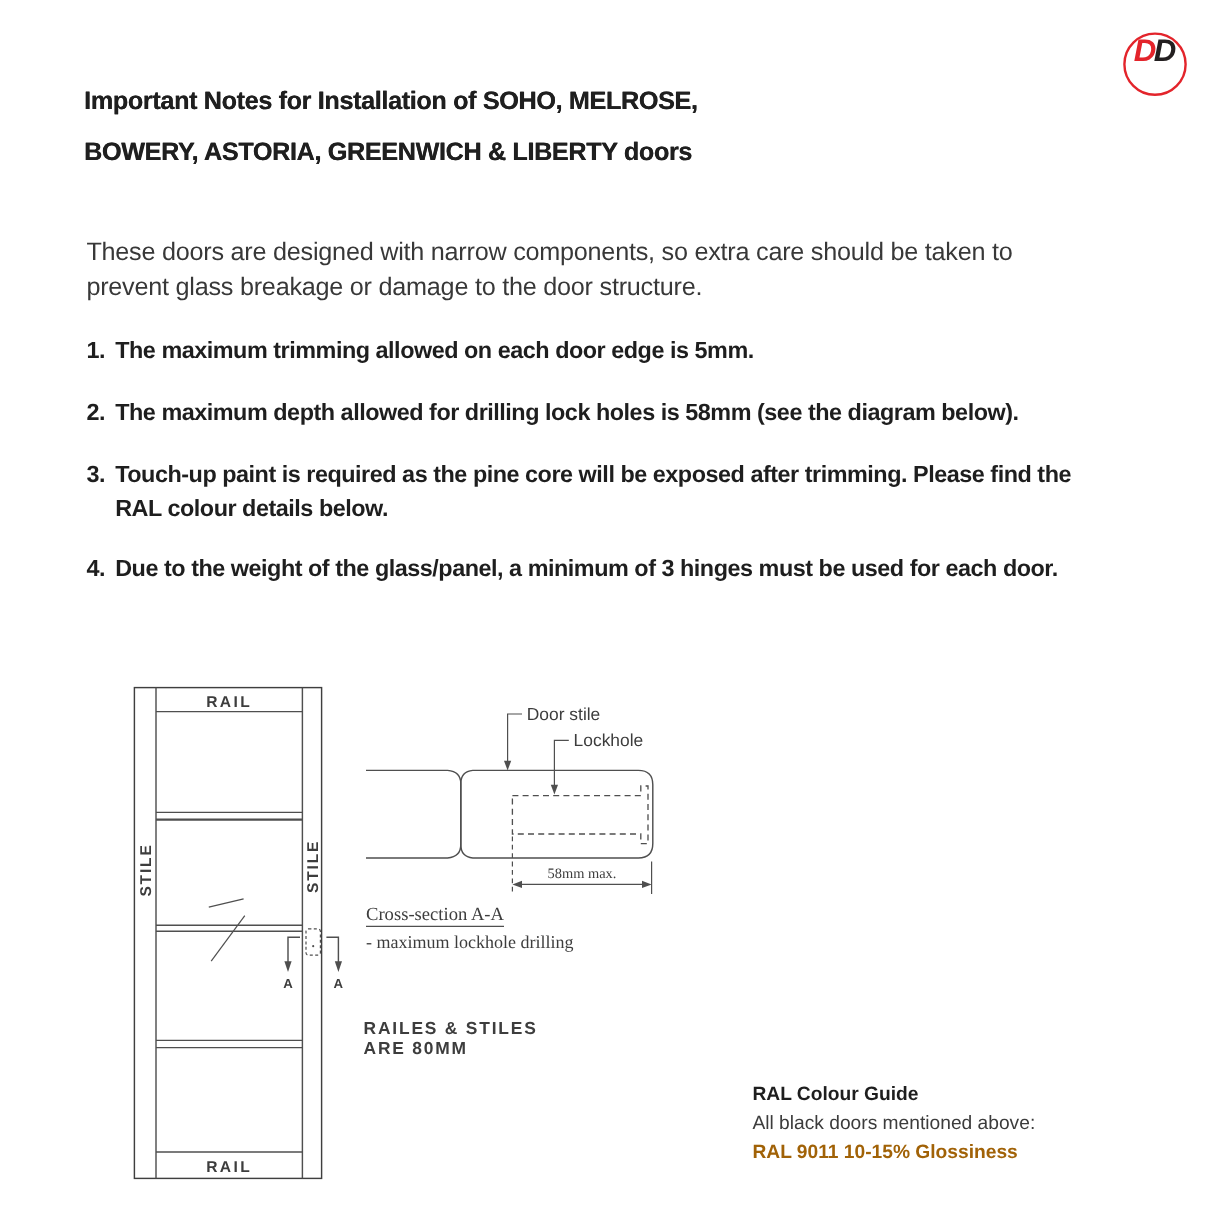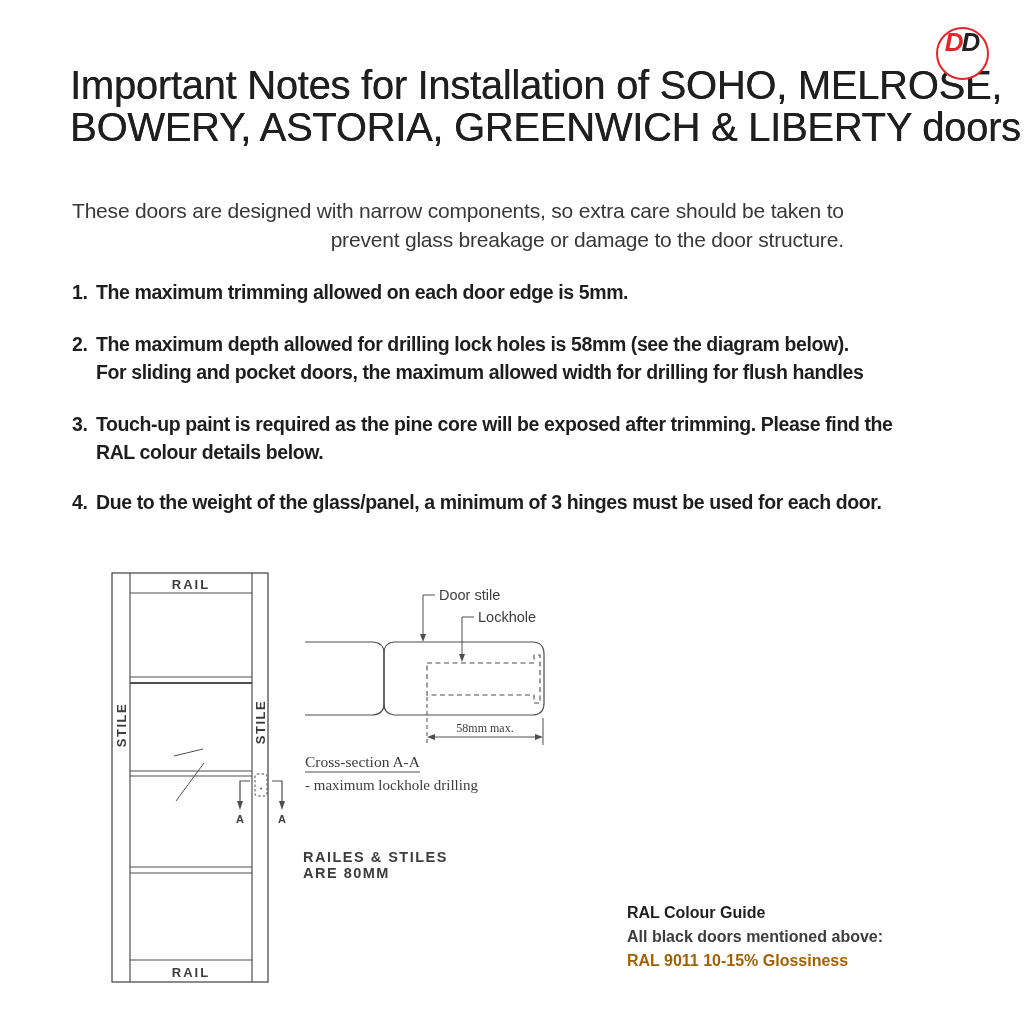--- a/index.html
+++ b/index.html
@@ -6,52 +6,52 @@
   html,body { width:1024px; height:1024px; }
   body {
     position:relative;
     background:#ffffff;
     font-family:"Liberation Sans", sans-serif;
     color:#2a2a2a;
     overflow:hidden;
   }
   .page-title {
     position:absolute; left:70px; top:64px;
-    font-size:40px; line-height:42px; font-weight:400;
+    font-size:21px; line-height:42px; font-weight:700;
     letter-spacing:-0.3px; color:#1f1f1f;
     text-shadow:0.3px 0 0 currentColor;
   }
   .logo {
     position:absolute; left:936px; top:27px;
     width:53px; height:53px; border-radius:50%;
     border:2.5px solid #e3242b; background:#fff;
     display:flex; align-items:flex-start; justify-content:center;
   }
   .logo .dd {
     font-weight:700; font-style:italic; font-size:26px;
     letter-spacing:-2px; line-height:1; transform:translateX(-1px);
   }
   .logo .d1 { color:#e3242b; }
   .logo .d2 { color:#231f20; }
   .intro {
     position:absolute; left:72px; top:196px;
-    font-size:21px; line-height:29px; letter-spacing:-0.2px; color:#383838;text-align:right;
+    font-size:21px; line-height:29px; letter-spacing:-0.2px; color:#383838;
   }
   .notes { position:absolute; left:72px; top:278px; color:#1e1e1e; }
   .note { display:flex; margin-bottom:24px; font-weight:700;
           font-size:19.5px; line-height:28px; letter-spacing:-0.4px; }
   .note.tight { margin-bottom:22px; }
   .note .num { width:24px; flex:0 0 24px; }
   .diagram-svg { position:absolute; left:90px; top:555px; }
   .ral {
     position:absolute; left:627px; top:901px;
     font-size:16px; line-height:24px;
   }
   .ral .h { font-weight:700; color:#1e1e1e; }
-  .ral .r { font-weight:700; color:#3c3c3c; }
+  .ral .r { font-weight:400; color:#3c3c3c; }
   .ral .b { font-weight:700; color:#a16207; }
   svg text { fill:#3d3d3d; }
   svg .lbl-sans { font-family:"Liberation Sans", sans-serif; }
   svg .lbl-serif { font-family:"Liberation Serif", serif; }
 </style>
 </head>
 <body>
 
 <div class="page-title">
   <div>Important Notes for Installation of SOHO, MELROSE,</div>
@@ -71,21 +71,20 @@
   <div class="note">
     <span class="num">1.</span>
     <div>
       <div>The maximum trimming allowed on each door edge is 5mm.</div>
     </div>
   </div>
   <div class="note">
     <span class="num">2.</span>
     <div>
       <div>The maximum depth allowed for drilling lock holes is 58mm (see the diagram below).</div>
-      <div>For sliding and pocket doors, the maximum allowed width for drilling for flush handles</div>
     </div>
   </div>
   <div class="note tight">
     <span class="num">3.</span>
     <div>
       <div>Touch-up paint is required as the pine core will be exposed after trimming. Please find the</div>
       <div>RAL colour details below.</div>
     </div>
   </div>
   <div class="note">

